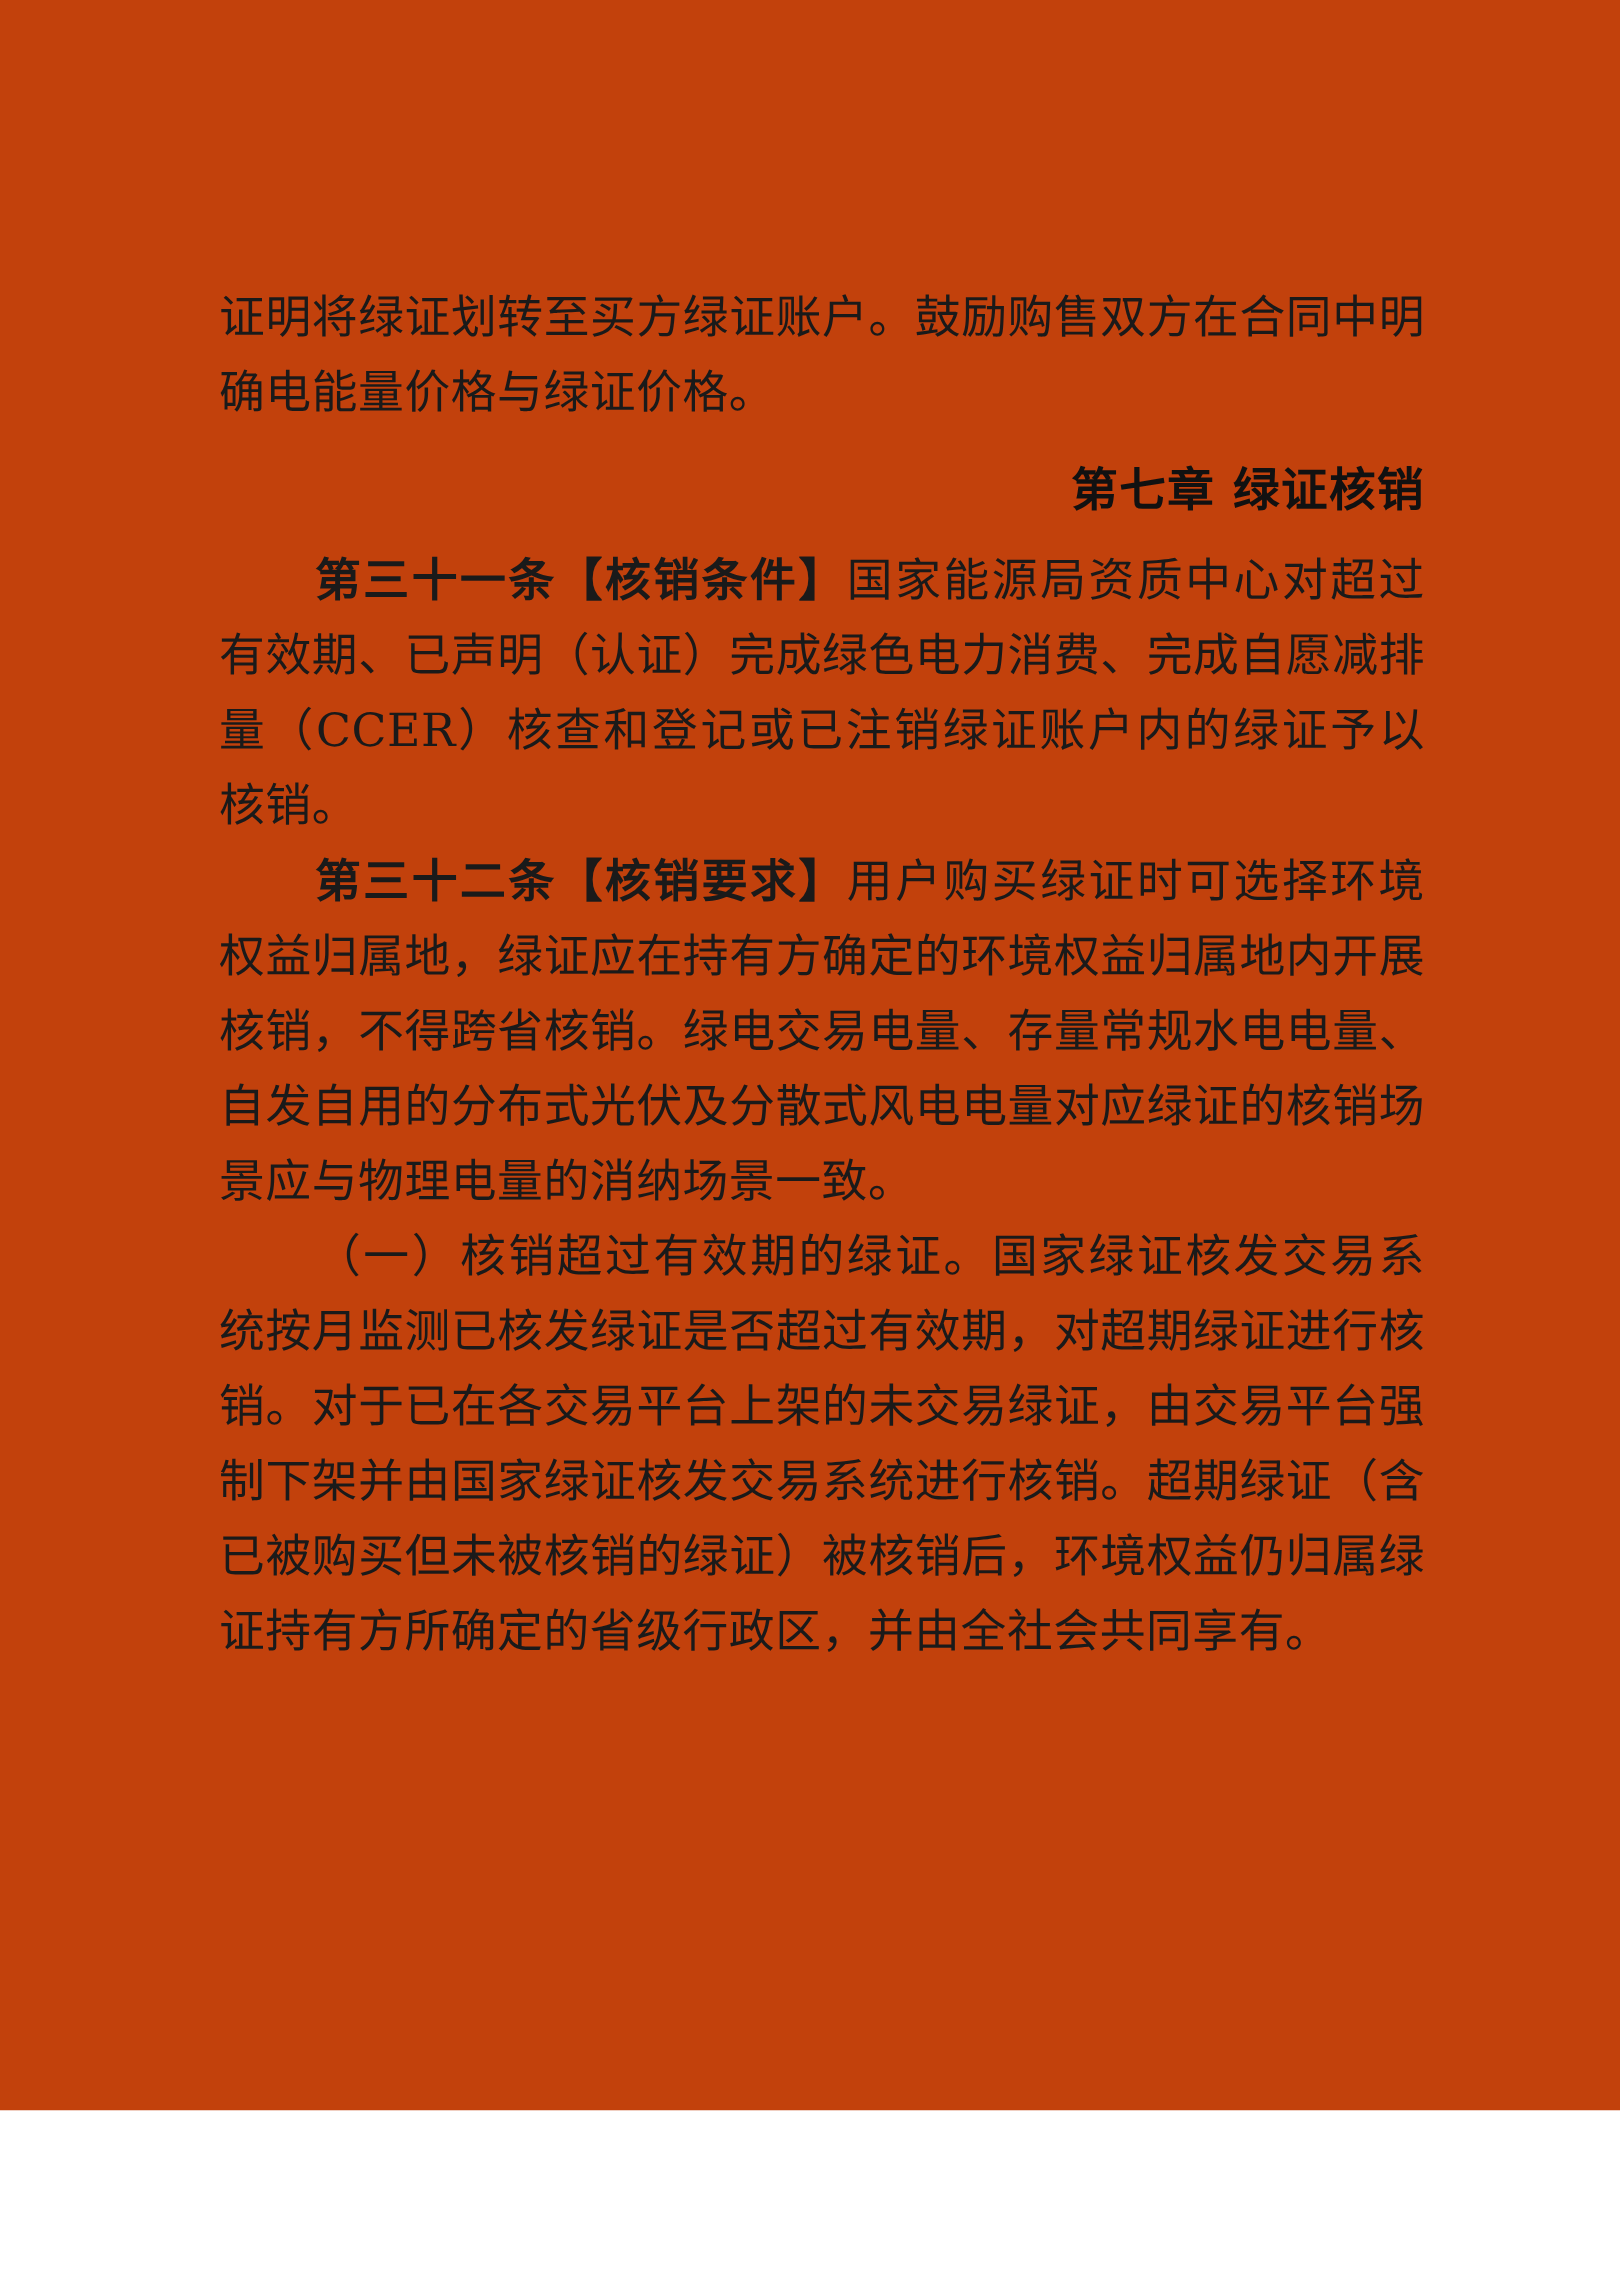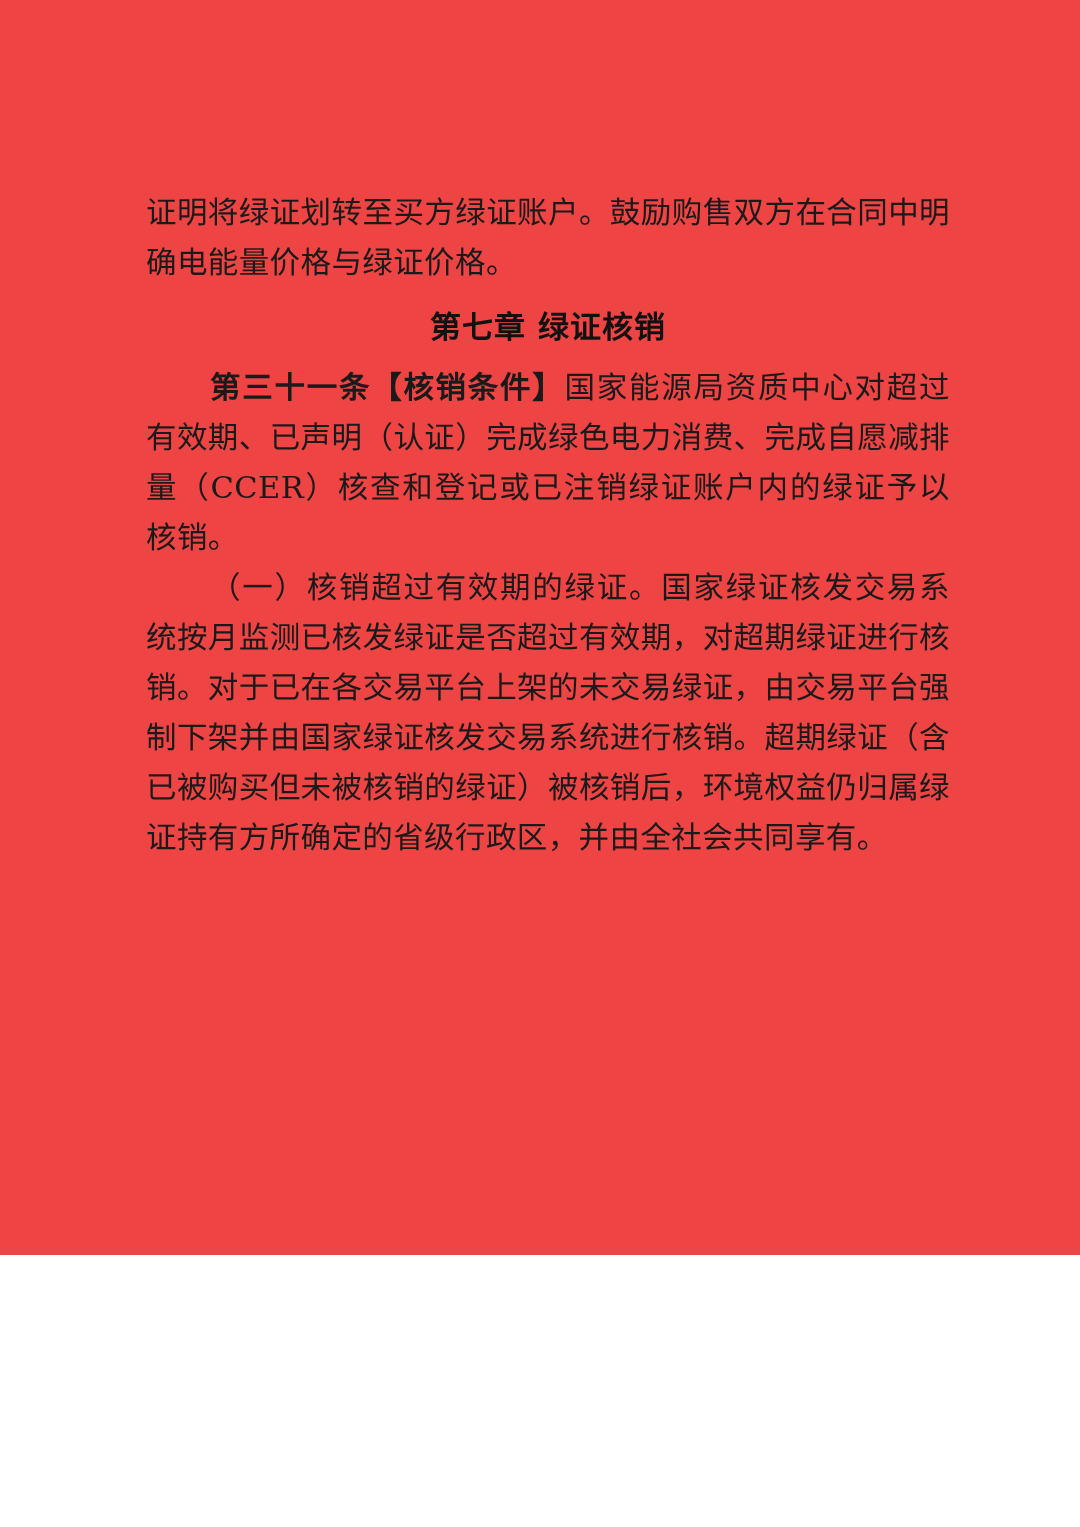--- a/index.html
+++ b/index.html
@@ -9,23 +9,23 @@
     background: #ffffff;
   }
 
   body {
     font-family: "DejaVu Serif", "Liberation Serif", serif;
   }
 
   .page {
     position: relative;
     width: 1080px;
-    height: 1255px;
+    height: 1407px;
     margin: 0 auto;
-    background: #ef4444;
+    background: #c2410c;
     overflow: hidden;
     box-sizing: border-box;
   }
 
   
   .content {
     position: absolute;
     left: 146px;
     top: 188px;
     width: 804px;
@@ -67,21 +67,21 @@
     font-weight: bold;
   }
 
   
   .chapter-heading {
     font-family: "DejaVu Sans", "Liberation Sans", sans-serif;
     font-weight: bold;
     font-size: 31px;
     line-height: 50px;
     color: #111111;
-    text-align: center;
+    text-align: right;
     letter-spacing: 1px;
     margin: 0;
     padding: 14px 0 10px 0;
   }
 
   
   .page-number {
     position: absolute;
     left: 0;
     top: 1468px;
@@ -101,20 +101,23 @@
   <div class="content">
 
     <p class="para">证明将绿证划转至买方绿证账户。鼓励购售双方在合同中明确电能量价格与绿证价格。</p>
 
     <h2 class="chapter-heading">第七章  绿证核销</h2>
 
     <p class="para indent">
       <span class="art-no">第三十一条</span><span class="brk">【</span><span class="brk-inner">核销条件</span><span class="brk">】</span><span>国家能源局资质中心对超过有效期、已声明（认证）完成绿色电力消费、完成自愿减排量（CCER）核查和登记或已注销绿证账户内的绿证予以核销。</span>
     </p>
 
+    <p class="para indent">
+      <span class="art-no">第三十二条</span><span class="brk">【</span><span class="brk-inner">核销要求</span><span class="brk">】</span><span>用户购买绿证时可选择环境权益归属地，绿证应在持有方确定的环境权益归属地内开展核销，不得跨省核销。绿电交易电量、存量常规水电电量、自发自用的分布式光伏及分散式风电电量对应绿证的核销场景应与物理电量的消纳场景一致。</span>
+    </p>
 
 
     <p class="para indent">
       <span>（一）</span><span>核销超过有效期的绿证。国家绿证核发交易系统按月监测已核发绿证是否超过有效期，对超期绿证进行核销。对于已在各交易平台上架的未交易绿证，由交易平台强制下架并由国家绿证核发交易系统进行核销。超期绿证（含已被购买但未被核销的绿证）被核销后，环境权益仍归属绿证持有方所确定的省级行政区，并由全社会共同享有。</span>
     </p>
 
 
   </div>
 
   <div class="page-number">— 11 —</div>

